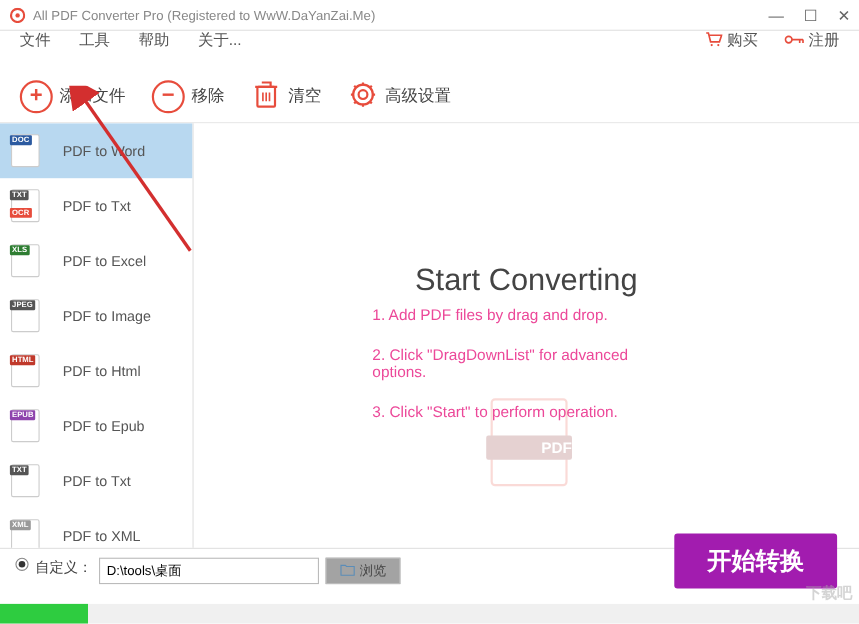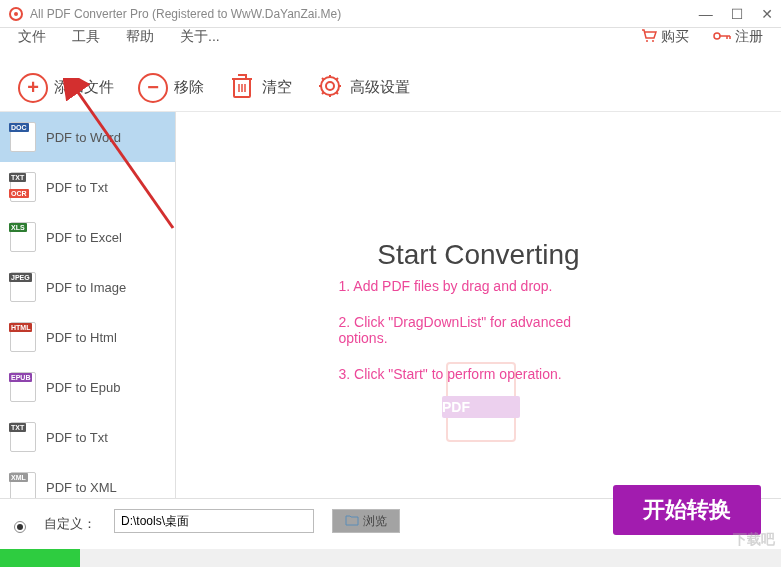--- a/index.html
+++ b/index.html
@@ -13,44 +13,44 @@
 .menu-item { margin-right: 26px; cursor: pointer; }
 .menu-right { margin-left: auto; display: flex; gap: 24px; align-items: center; }
 .menu-right-item { display: flex; align-items: center; gap: 4px; cursor: pointer; }
 .buy-icon { color: #e74c3c; }
 .reg-icon { color: #e74c3c; }
 .toolbar { height: 48px; display: flex; align-items: center; padding: 0 18px; gap: 24px; border-bottom: 1px solid #e8e8e8; }
 .tool-btn { display: flex; align-items: center; gap: 6px; cursor: pointer; font-size: 15px; color: #444; position: relative; }
 .tool-icon-circle { width: 30px; height: 30px; border: 2px solid #e74c3c; border-radius: 50%; display: flex; align-items: center; justify-content: center; color: #e74c3c; font-weight: bold; font-size: 20px; }
 .body-area { display: flex; height: 386px; }
 .sidebar { width: 176px; border-right: 1px solid #e0e0e0; overflow: hidden; }
-.side-item { height: 50px; display: flex; align-items: center; padding-left: 10px; font-size: 13px; color: #555; cursor: pointer; gap: 10px; }
+.side-item { height: 50px; display: flex; align-items: center; padding-left: 10px; font-size: 13px; color: #555; cursor: pointer; gap: 21px; }
 .side-item.active { background: #b8d8f0; }
 .file-badge { width: 26px; height: 30px; border: 1px solid #ccc; border-radius: 2px; position: relative; background: #fff; }
 .file-tag { position: absolute; top: 0; left: -2px; font-size: 7px; color: #fff; padding: 1px 2px; font-weight: bold; border-radius: 1px; }
 .tag-doc { background: #2c5aa0; }
 .tag-txt { background: #555; }
 .tag-ocr { background: #e74c3c; top: 16px; }
 .tag-xls { background: #2e7d32; }
 .tag-jpeg { background: #555; }
 .tag-html { background: #c0392b; }
 .tag-epub { background: #8e44ad; }
 .tag-xml { background: #999; }
 .main-panel { flex: 1; display: flex; flex-direction: column; align-items: center; justify-content: center; padding-top: 30px; position: relative; }
 .main-title { font-size: 28px; color: #444; font-weight: normal; margin-bottom: 7px; }
 .main-step { font-size: 14px; color: #ec4899; margin-bottom: 20px; width: 280px; text-align: left; }
 .pdf-watermark { position: absolute; top: 250px; left: 270px; opacity: 0.2; }
 .pdf-badge { width: 70px; height: 80px; border: 2px solid #e74c3c; border-radius: 4px; position: relative; }
-.pdf-label { position: absolute; top: 32px; left: -6px; right: -6px; background: #a21caf; color: #fff; font-size: 14px; text-align: left; padding: 3px 0; font-weight: bold; border-radius: 2px; }
+.pdf-label { position: absolute; top: 32px; left: -6px; right: -6px; background: #7f1d1d; color: #fff; font-size: 14px; text-align: right; padding: 3px 0; font-weight: bold; border-radius: 2px; }
 .arrow-annotation { position: absolute; top: 78px; left: 63px; pointer-events: none; }
 .bottom-area { border-top: 1px solid #e0e0e0; padding: 8px 14px; font-size: 13px; color: #444; }
 .radio-row { display: flex; align-items: center; height: 26px; gap: 6px; }
 .radio { width: 12px; height: 12px; border: 1px solid #888; border-radius: 50%; display: inline-flex; align-items: center; justify-content: center; }
 .radio.selected::after { content: ''; width: 6px; height: 6px; background: #333; border-radius: 50%; }
-.path-row { display: flex; align-items: flex-end; gap: 18px; }
+.path-row { display: flex; align-items: flex-start; gap: 6px; }
 .path-input { border: 1px solid #bbb; height: 24px; width: 200px; padding: 0 6px; font-size: 12px; }
 .browse-btn { border: 1px solid #bbb; height: 24px; padding: 0 12px; display: flex; align-items: center; gap: 4px; cursor: pointer; font-size: 12px; background: #a3a3a3; }
 .start-btn { position: absolute; right: 20px; bottom: 32px; background: #a21caf; color: #fff; font-size: 22px; font-weight: bold; padding: 10px 30px; border-radius: 3px; cursor: pointer; border: none; }
 .footer-bar { position: absolute; bottom: 0; left: 0; right: 0; height: 18px; background: #f0f0f0; display: flex; }
 .progress-green { width: 80px; height: 100%; background: #2ecc40; }
 .corner-watermark { position: absolute; right: 6px; bottom: 18px; font-size: 14px; color: #aaa; opacity: 0.5; font-weight: bold; }
 </style>
 </head>
 <body>
 

